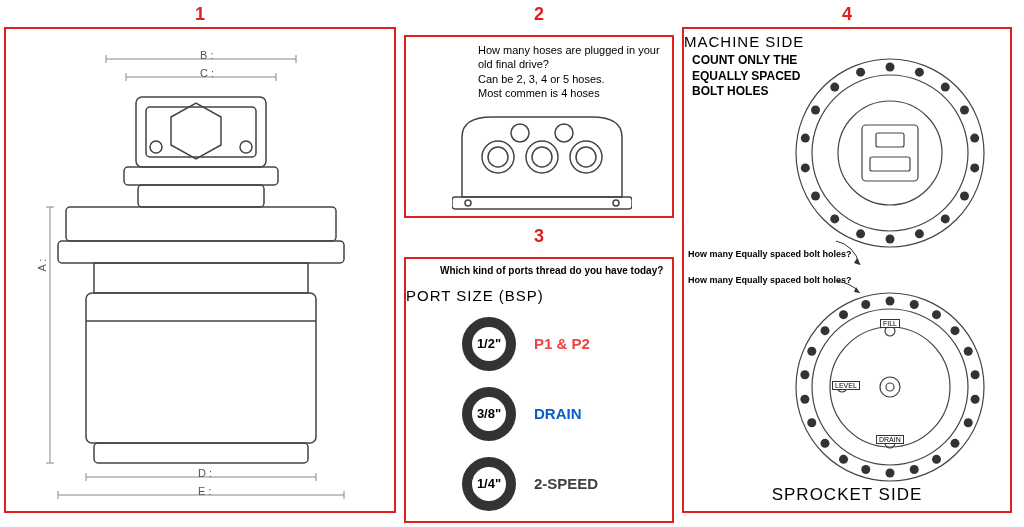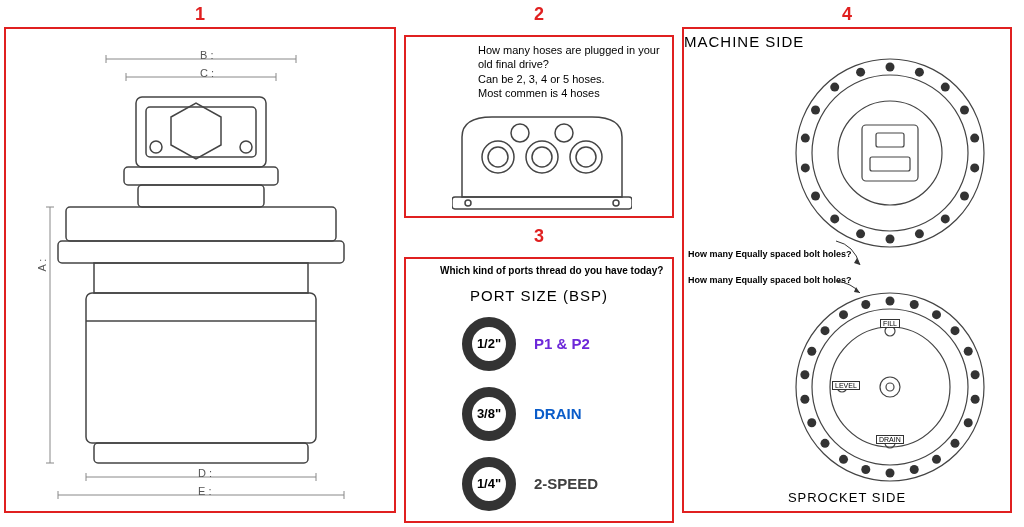--- a/index.html
+++ b/index.html
@@ -13,28 +13,28 @@
 .p1{height:486px}
 .p2{height:184px}
 .p3{height:268px}
 .p4{height:486px}
 .dimlbl{font-size:11px;font-family:Arial;color:#555}
 .importnote{color:#e02020;font-weight:bold;font-size:11px;position:absolute;left:112px;top:330px;width:200px;line-height:1.3}
 .p1svg{position:absolute;left:0;top:0}
 .q2{font-size:11px;font-weight:normal;position:absolute;left:72px;top:6px;line-height:1.3}
 .p2svg{position:absolute;left:46px;top:60px}
 .q3{font-size:10px;font-weight:bold;position:absolute;left:34px;top:6px}
-.p3title{font-size:15px;text-align:center;position:absolute;left:0;right:0;top:28px;letter-spacing:1px}
+.p3title{font-size:15px;position:absolute;left:0;right:0;top:28px;letter-spacing:1px}
 .portrow{position:absolute;display:flex;align-items:center;gap:18px;left:56px}
 .portrow1{top:58px}.portrow2{top:128px}.portrow3{top:198px}
 .ring{width:54px;height:54px;border-radius:50%;border:10px solid #333;display:flex;align-items:center;justify-content:center;font-size:13px;font-weight:bold}
 .plabel{font-weight:bold;font-size:15px}
-.green{color:#6d28d9}.blue{color:#0a5cc9}.red{color:#404040}
+.green{color:#ef4444}.blue{color:#0a5cc9}.red{color:#404040}
 .p4top{font-size:15px;position:absolute;left:0;right:0;top:4px;letter-spacing:1px}
-.p4bot{font-size:13px;text-align:center;position:absolute;left:0;right:0;bottom:6px;letter-spacing:1px}
+.p4bot{font-size:17px;text-align:center;position:absolute;left:0;right:0;bottom:6px;letter-spacing:1px}
 .countnote{font-size:12px;font-weight:bold;position:absolute;left:8px;top:24px;width:110px;line-height:1.3}
 .hownote{font-size:9px;font-weight:bold;position:absolute;left:4px}
 .hn1{top:220px}.hn2{top:246px}
 .p4svg{position:absolute}
 .svga{left:106px;top:24px}
 .svgb{left:106px;top:258px}
 .filllbl{position:absolute;font-size:7px;border:1px solid #333;padding:0 2px;background:#fff}
 </style>
 </head>
 <body>
@@ -130,20 +130,21 @@
     <div class="ring">1/4"</div>
     <div class="plabel red">2-SPEED</div>
   </div>
  </div>
 </div>
 
 <div class="col col3">
  <div class="num">4</div>
  <div class="panel p4">
   <div class="p4top">MACHINE SIDE</div>
+  <div class="countnote">COUNT ONLY THE EQUALLY SPACED BOLT HOLES</div>
 
   <svg class="p4svg svga" width="200" height="200">
    <g stroke="#444" stroke-width="1.2" fill="none">
     <circle cx="100" cy="100" r="94"></circle>
     <circle cx="100" cy="100" r="78"></circle>
     <circle cx="100" cy="100" r="52"></circle>
     <rect x="72" y="72" width="56" height="56" rx="4"></rect>
     <rect x="86" y="80" width="28" height="14" rx="2"></rect>
     <rect x="80" y="104" width="40" height="14" rx="2"></rect>
    </g>

